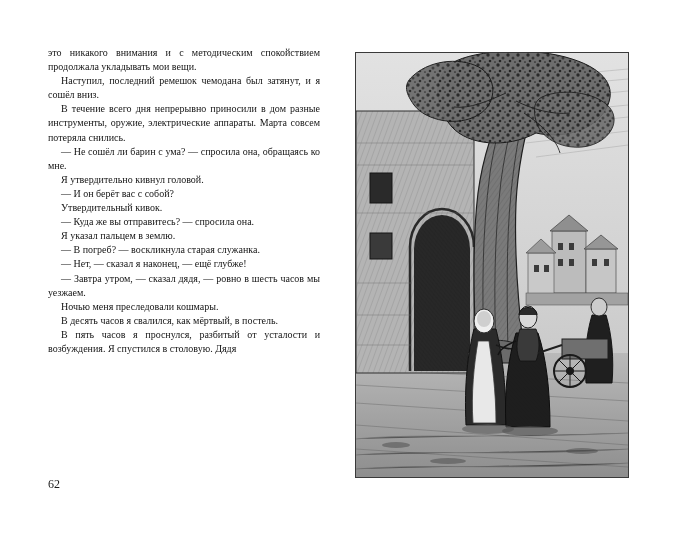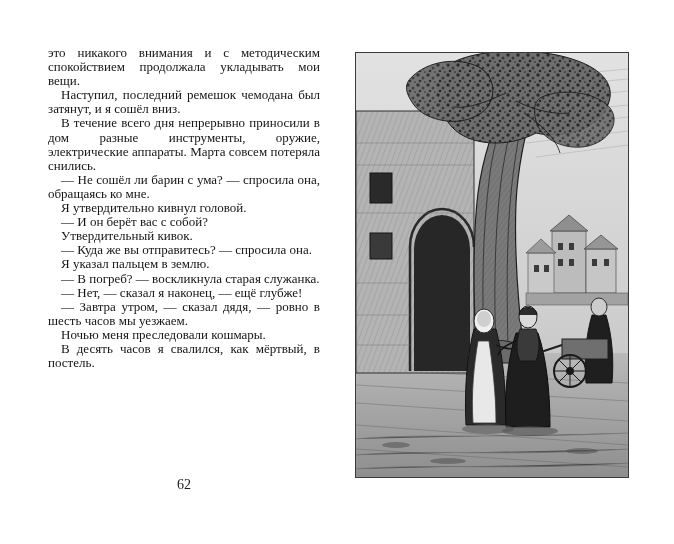--- a/index.html
+++ b/index.html
@@ -20,38 +20,37 @@
     background: #ffffff;
   }
   .text-column {
     position: absolute;
     left: 48px;
     top: 46px;
     width: 272px;
     text-align: justify;
     color: #141414;
     font-family: "Liberation Serif", serif;
-    font-size: 13px;
+    font-size: 10px;
     line-height: 14.1px;
   }
   .text-column p {
     margin: 0;
     text-indent: 0;
   }
   .text-column p.ind {
     text-indent: 13px;
   }
   .page-number {
     position: absolute;
     left: 48px;
     top: 477px;
     width: 272px;
-    text-align: center;
     font-family: "Liberation Serif", serif;
-    font-size: 14px;
+    font-size: 12px;
     color: #1a1a1a;
   }
   .illustration {
     position: absolute;
     left: 355px;
     top: 52px;
     width: 272px;
     height: 424px;
     border: 1px solid #3a3a3a;
     background: #cfcfcf;
@@ -76,20 +75,21 @@
     <p class="ind">Я утвердительно кивнул головой.</p>
     <p class="ind">— И он берёт вас с собой?</p>
     <p class="ind">Утвердительный кивок.</p>
     <p class="ind">— Куда же вы отправитесь? — спросила она.</p>
     <p class="ind">Я указал пальцем в землю.</p>
     <p class="ind">— В погреб? — воскликнула старая служанка.</p>
     <p class="ind">— Нет, — сказал я наконец, — ещё глубже!</p>
     <p class="ind">— Завтра утром, — сказал дядя, — ровно в шесть часов мы уезжаем.</p>
     <p class="ind">Ночью меня преследовали кошмары.</p>
     <p class="ind">В десять часов я свалился, как мёртвый, в постель.</p>
+    <p class="ind">В пять часов я проснулся, разбитый от усталости и возбуждения. Я спустился в столовую. Дядя</p>
   </div>
 
   <div class="page-number">62</div>
 
   <div class="illustration">
     <svg viewBox="0 0 272 424" preserveAspectRatio="none">
       <defs>
         <linearGradient id="skyg" x1="0" y1="0" x2="0" y2="1">
           <stop offset="0%" stop-color="#e2e2e2"></stop>
           <stop offset="60%" stop-color="#cfcfcf"></stop>

